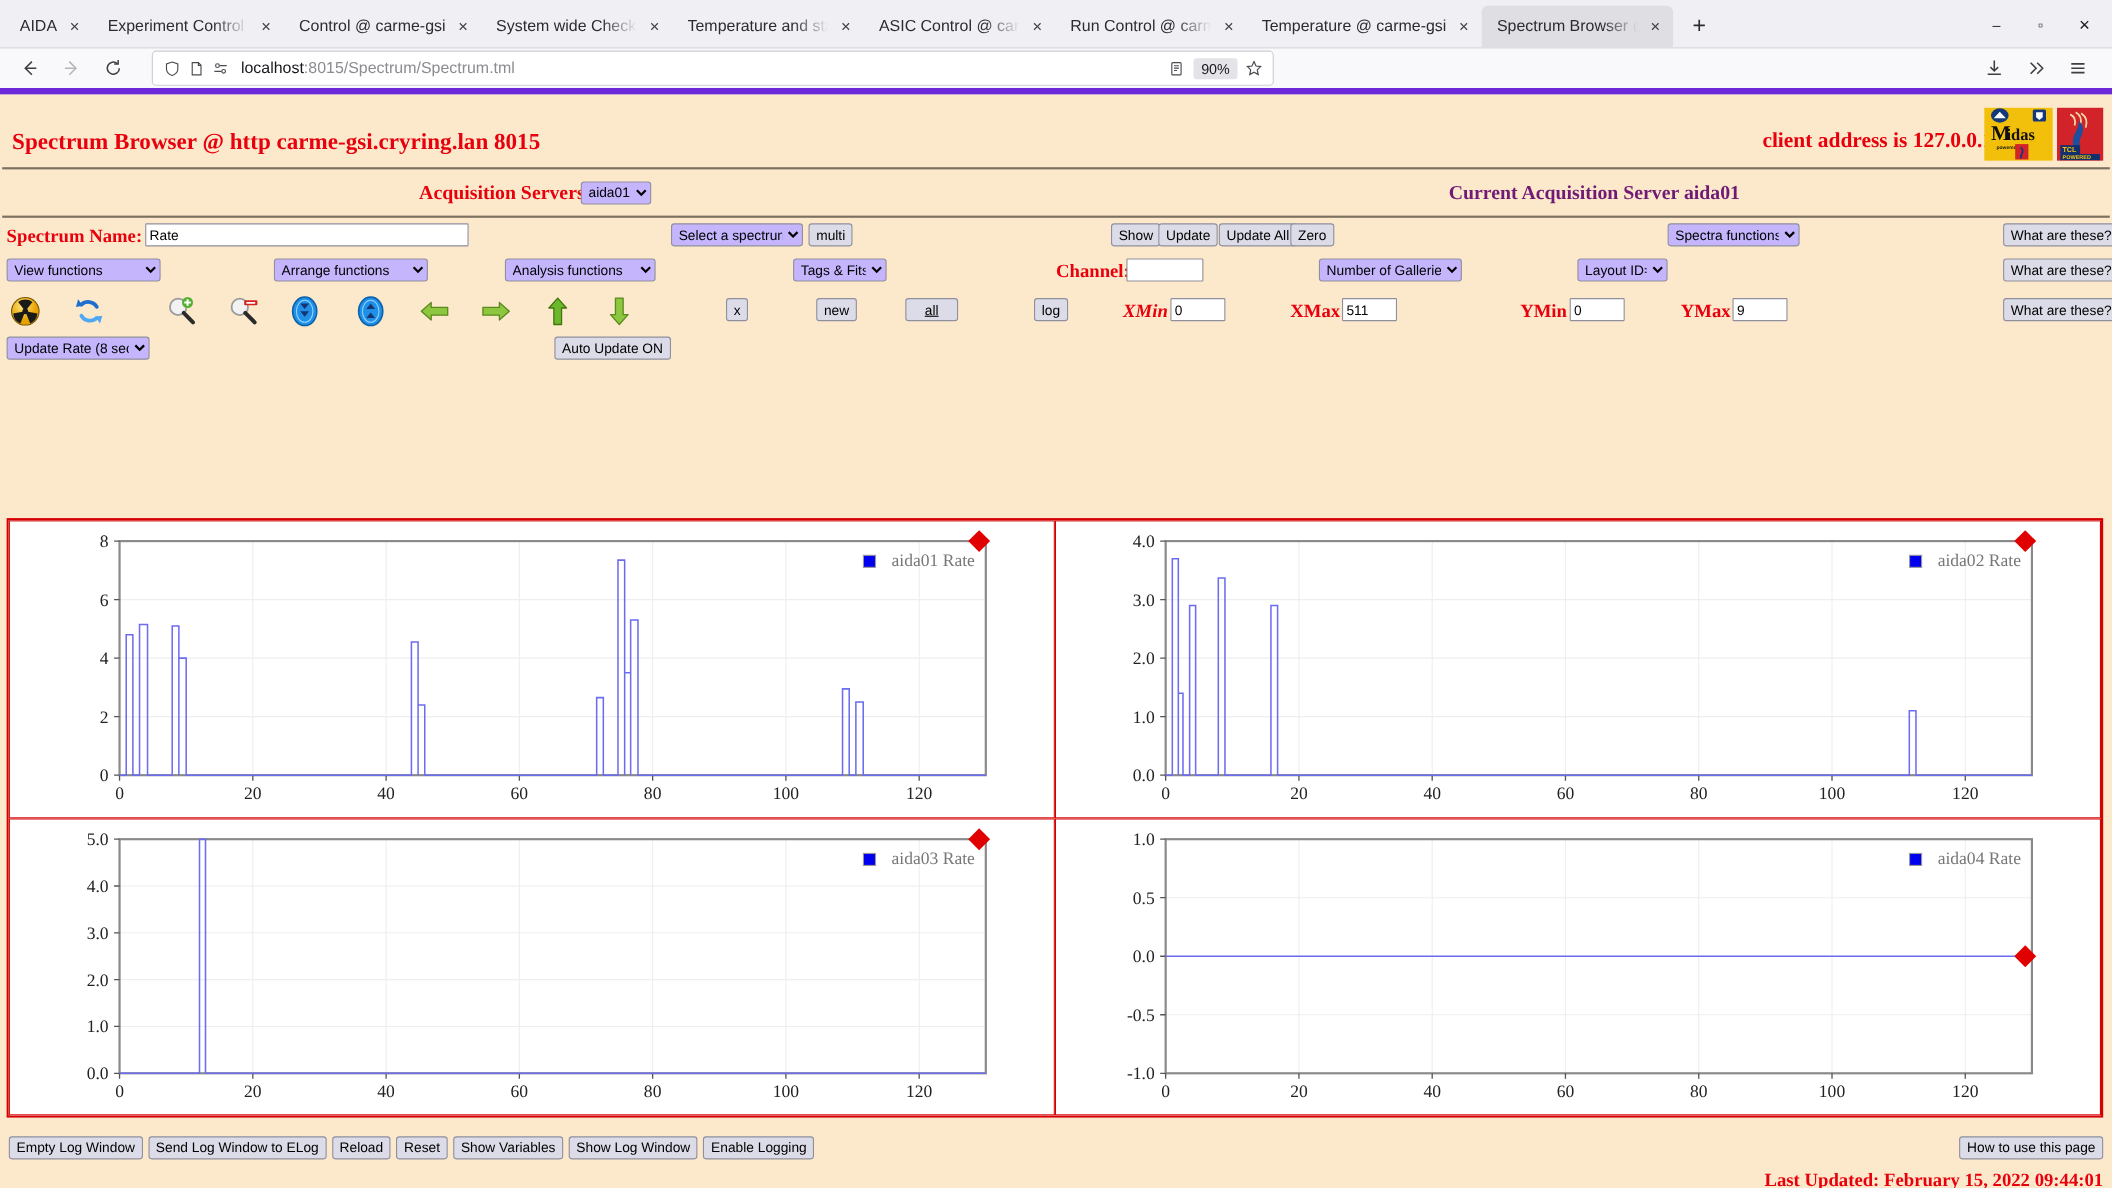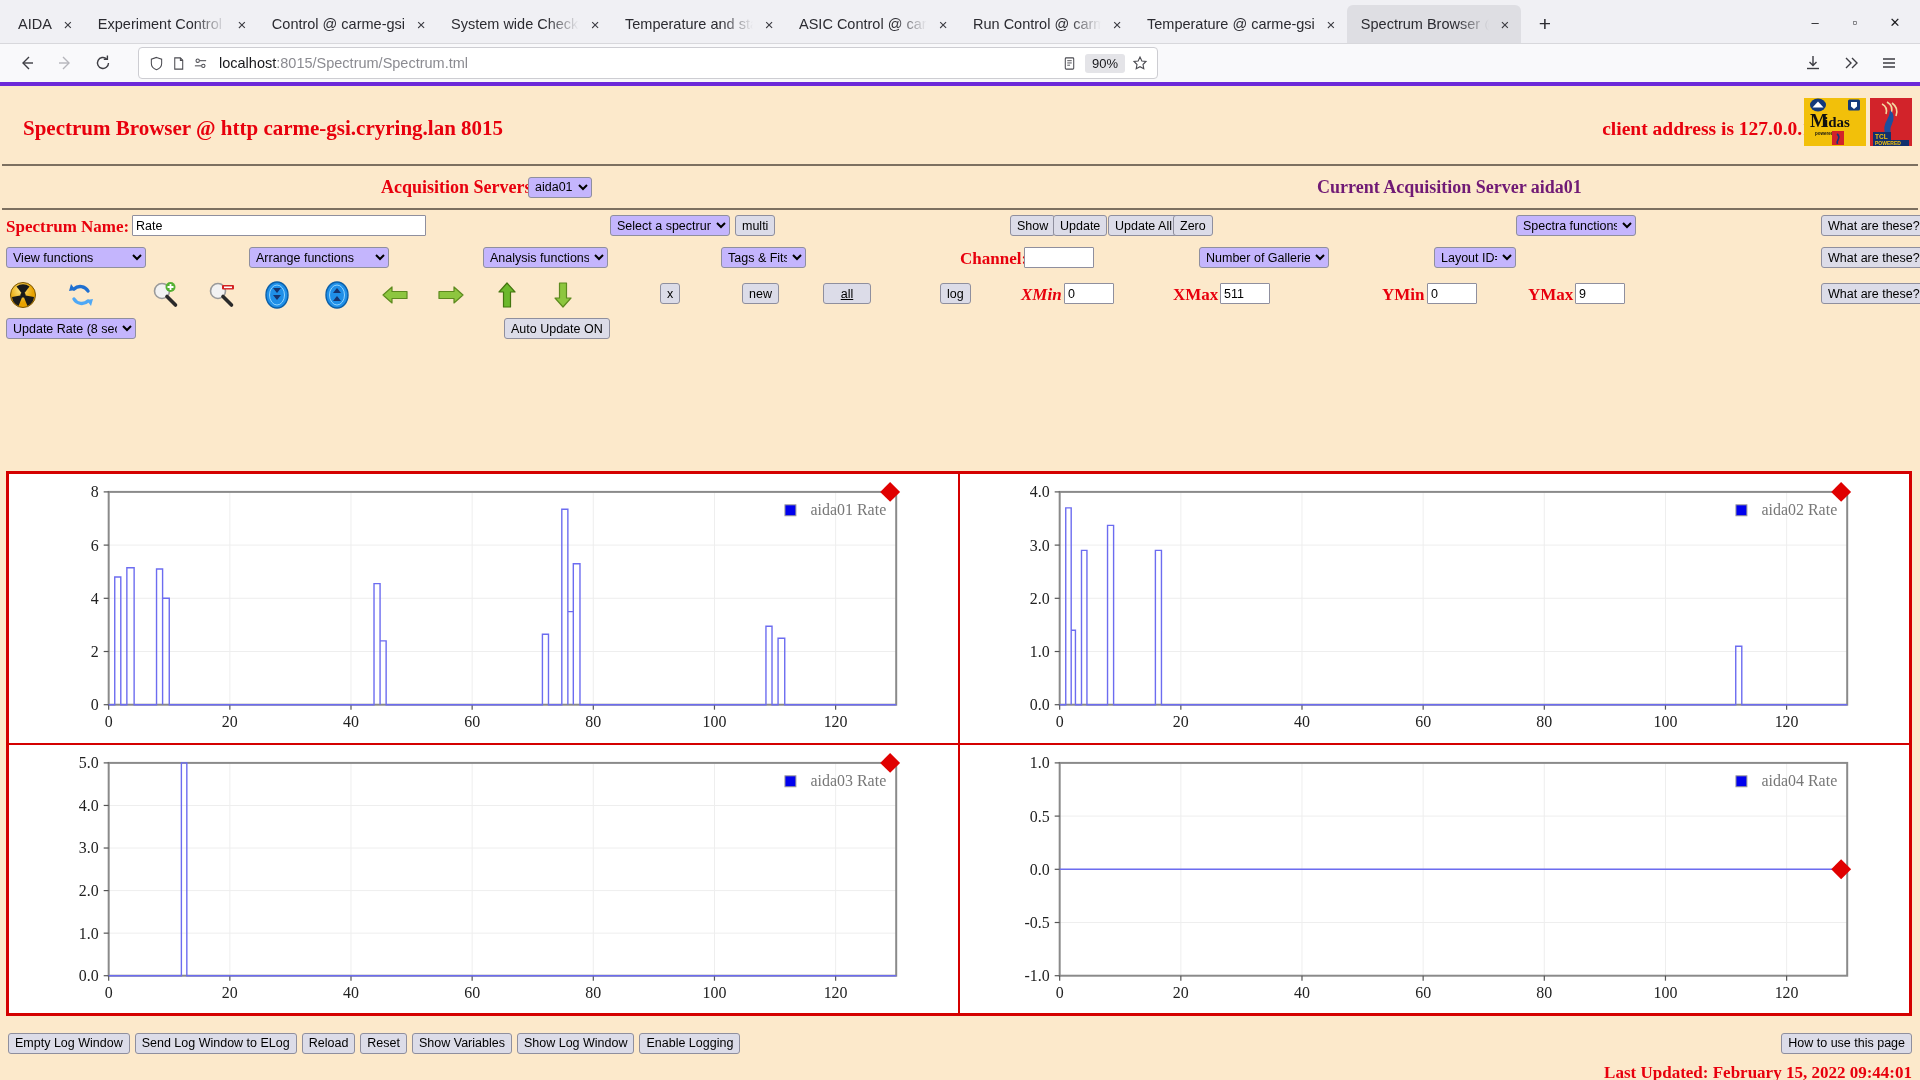--- a/index.html
+++ b/index.html
@@ -75,21 +75,21 @@
     display: flex; align-items: center; justify-content: center;
     font-size: 13px; color: #18181b;
   }
 
   .navbar {
     height: 42px;
     background: #f9f9fb;
     display: flex;
     align-items: center;
     padding: 0 10px;
-    border-bottom: 4px solid #6d28d9;
+    border-bottom: 6px solid #6d28d9;
   }
   .navbtn {
     width: 34px; height: 32px;
     display: flex; align-items: center; justify-content: center;
     color: #3d3d43;
     margin-right: 4px;
   }
   .navbtn.dim { color: #b5b5bb; }
   .urlbar {
     flex: 0 0 1020px;
@@ -126,23 +126,23 @@
     flex: 1 1 auto;
     background: #fce9cb;
     overflow: hidden;
     position: relative;
     font-family: "Liberation Serif", serif;
   }
 
   .hdrrow {
     display: flex;
     align-items: flex-start;
-    padding: 14px 0 0 16px;
+    padding: 14px 0 0 4px;
     position: relative;
-    height: 78px;
+    height: 66px;
   }
   .hdr-title {
     color: #e8000d;
     font-weight: bold;
     font-size: 21px;
     font-family: "Liberation Serif", serif;
     padding-left: 7px;
     margin-top: 16px;
   }
   .hdr-client {
@@ -490,21 +490,21 @@
       <button class="w abs" style="left:1821px; top:5px;">What are these?</button>
     </div>
 
     <div class="ctrlrow" style="height:34px;">
       <select class="w abs" style="left:6px; top:3px; width:140px;">
         <option>View functions</option>
       </select>
       <select class="w abs" style="left:249px; top:3px; width:140px;">
         <option>Arrange functions</option>
       </select>
-      <select class="w abs" style="left:483px; top:3px; width:125px;">
+      <select class="w abs" style="left:459px; top:3px; width:137px;">
         <option>Analysis functions</option>
       </select>
       <select class="w abs" style="left:721px; top:3px; width:85px;">
         <option>Tags &amp; Fits</option>
       </select>
       <span class="abs redlabel" style="left:960px; top:5px;">Channel:</span>
       <input class="w abs" style="left: 1024px; top: 3px; width: 70px;" value="">
       <select class="w abs" style="left:1199px; top:3px; width:130px;">
         <option>Number of Galleries</option>
       </select>

